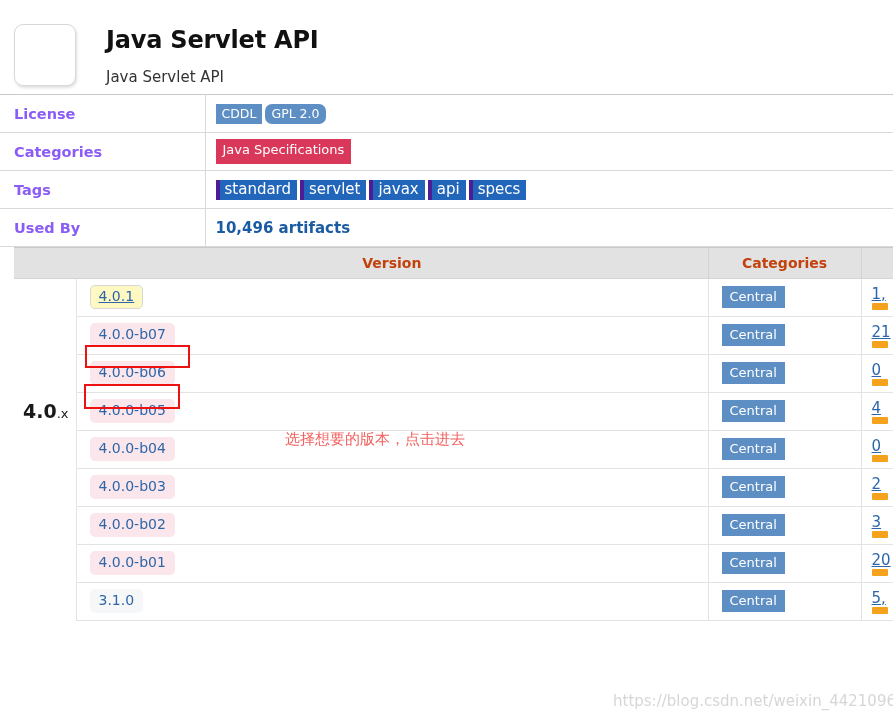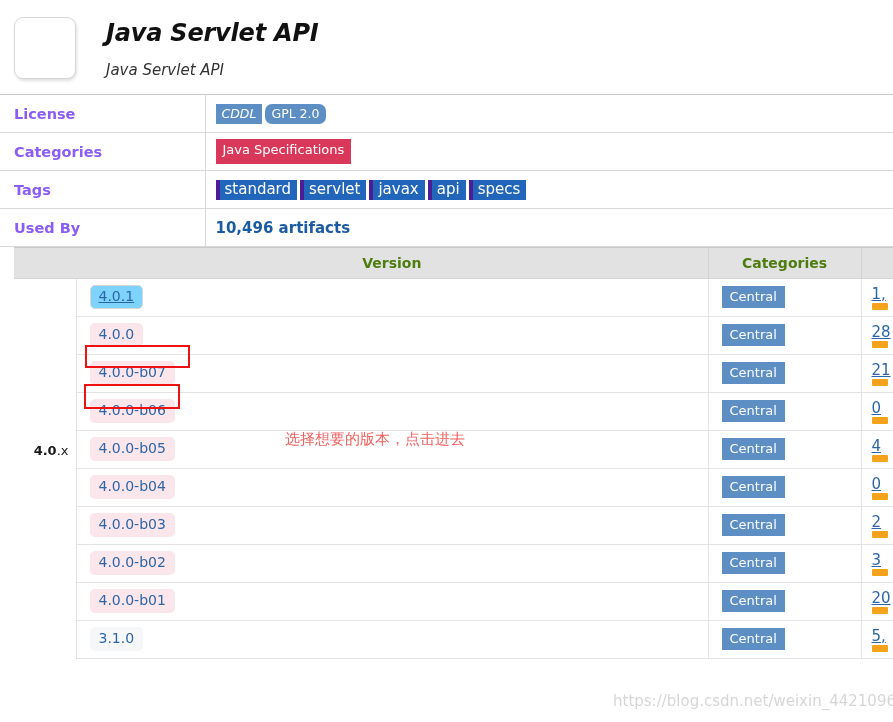--- a/index.html
+++ b/index.html
@@ -13,24 +13,23 @@
   #page {
     position: relative;
     width: 893px; height: 722px;
     background: #ffffff;
     overflow: hidden;
   }
 
   
   .header {
     display: flex;
-    align-items: center;
+    align-items: flex-end;
     padding: 10px 0 0 14px;
     height: 86px;
-    font-style: italic;
   }
   .artifact-icon {
     width: 62px; height: 62px;
     border: 1px solid #d8d8d8;
     border-radius: 9px;
     background: #fff;
     box-shadow: 1px 2px 3px rgba(0,0,0,0.13);
     flex: 0 0 auto;
   }
   .header-text { margin-left: 30px; padding-top: 1px; }
@@ -151,21 +150,21 @@
   }
   .versions-table {
     border-collapse: collapse;
     width: 879px;
     table-layout: fixed;
   }
   .versions-table th {
     background: #e2e2e2;
     font-size: 14px;
     font-weight: bold;
-    color: #4d7c0f;
+    color: #c2410c;
     height: 30px;
     border-right: 1px solid #d4d4d4;
     border-bottom: 1px solid #d4d4d4;
     text-align: center;
     padding: 0;
   }
   .versions-table th.col-group { width: 62px; border-right: none; background: #e2e2e2; }
   .versions-table th.col-version { width: 632px; }
   .versions-table th.col-repo { width: 153px; }
   .versions-table th.col-usages { width: 32px; border-right: none; }
@@ -192,37 +191,37 @@
     border-right: none;
     padding-left: 10px;
     overflow: hidden;
     white-space: nowrap;
   }
 
   .group-label {
     font-size: 15px;
     color: #1a1a1a;
   }
-  .group-label b { font-weight: bold; font-size: 13px; }
+  .group-label b { font-weight: bold; font-size: 19px; }
   .group-label span.minor { font-size: 13px; font-weight: normal; }
 
   .version-pill {
     display: inline-block;
     font-size: 14px;
     color: #2d66a8;
     background: #fbe6ec;
     border-radius: 5px;
     padding: 3px 9px 4px 9px;
     text-decoration: none;
     line-height: 17px;
     cursor: pointer;
   }
   .version-pill.neutral { background: #f6f7f9; }
   .version-pill.hovered {
-    background: #7dd3fc;
+    background: #fef9c3;
     border: 1px solid #d7d7d7;
     padding: 2px 8px 3px 8px;
     text-decoration: underline;
   }
 
   .repo-badge {
     display: inline-block;
     background: #5d8fc4;
     color: #ffffff;
     font-size: 13px;
@@ -284,21 +283,21 @@
     <div class="header-text">
       <div class="page-title">Java Servlet API</div>
       <div class="page-subtitle">Java Servlet API</div>
     </div>
   </div>
 
   <table class="info-table">
     <tbody id="info-body">
         <tr>
           <td class="info-label">License</td>
-          <td class="info-value"><a href="#" class="badge badge-license" style="text-decoration: none; font-style: italic;">CDDL</a><a href="#" class="badge badge-license" style="text-decoration: none; border-radius: 7px;">GPL 2.0</a></td>
+          <td class="info-value"><a href="#" class="badge badge-license" style="text-decoration: none;">CDDL</a><a href="#" class="badge badge-license" style="text-decoration: none; border-radius: 7px;">GPL 2.0</a></td>
         </tr>
         <tr>
           <td class="info-label">Categories</td>
           <td class="info-value"><a href="#" class="badge badge-category" style="text-decoration: none;">Java Specifications</a></td>
         </tr>
         <tr>
           <td class="info-label">Tags</td>
           <td class="info-value"><a href="#" class="badge badge-tag" style="text-decoration: none;">standard</a><a href="#" class="badge badge-tag" style="text-decoration: none;">servlet</a><a href="#" class="badge badge-tag" style="text-decoration: none;">javax</a><a href="#" class="badge badge-tag" style="text-decoration: none;">api</a><a href="#" class="badge badge-tag" style="text-decoration: none;">specs</a></td>
         </tr>
         <tr>
@@ -326,31 +325,20 @@
             <td class="cell-repo"><a href="#" class="repo-badge" style="text-decoration: none;">Central</a></td>
             <td class="cell-usages">
               <div class="usage-cell-inner">
                 <a href="#" class="usage-count">1,</a>
                 <div class="usage-bar"></div>
               </div>
             </td>
           </tr>
           <tr>
             <td class="cell-group"></td>
-            <td class="cell-version"><a href="#" class="version-pill ">4.0.0</a></td>
-            <td class="cell-repo"><a href="#" class="repo-badge" style="text-decoration: none;">Central</a></td>
-            <td class="cell-usages">
-              <div class="usage-cell-inner">
-                <a href="#" class="usage-count">28</a>
-                <div class="usage-bar"></div>
-              </div>
-            </td>
-          </tr>
-          <tr>
-            <td class="cell-group"></td>
             <td class="cell-version"><a href="#" class="version-pill ">4.0.0-b07</a></td>
             <td class="cell-repo"><a href="#" class="repo-badge" style="text-decoration: none;">Central</a></td>
             <td class="cell-usages">
               <div class="usage-cell-inner">
                 <a href="#" class="usage-count">21</a>
                 <div class="usage-bar"></div>
               </div>
             </td>
           </tr>
           <tr>

